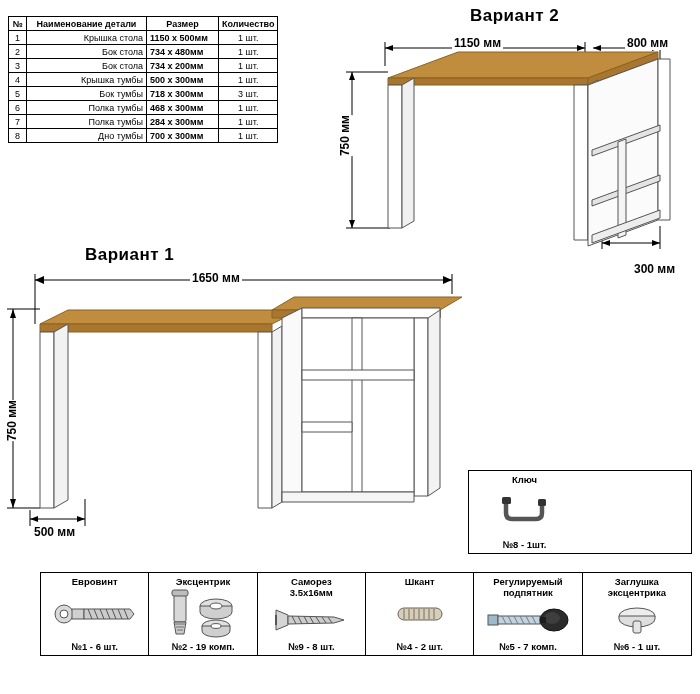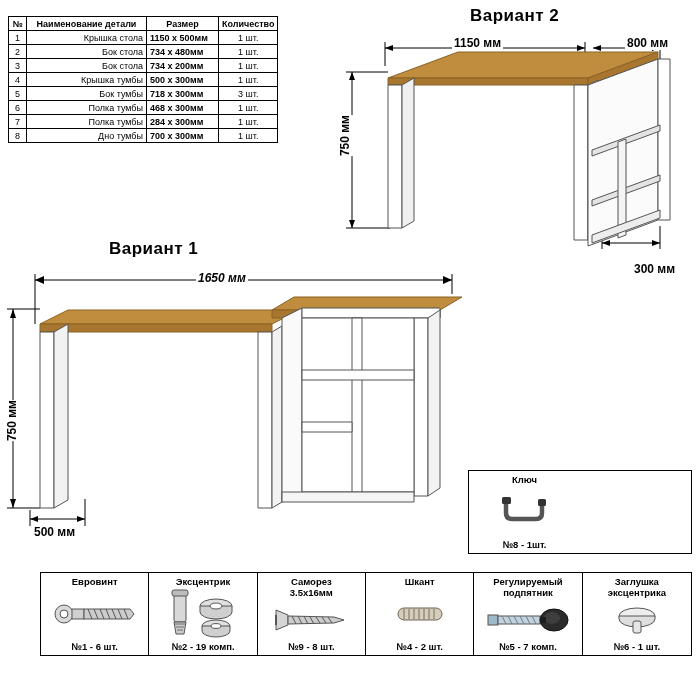--- a/index.html
+++ b/index.html
@@ -37,21 +37,21 @@
   #parts-table td.size { text-align: left; width: 72px; font-weight: bold; }
   #parts-table td.qty  { text-align: center; width: 58px; }
 
   
   .variant-title {
     font-size: 17px;
     font-weight: bold;
     letter-spacing: .5px;
   }
   #variant2-title { left: 470px; top: 6px; }
-  #variant1-title { left: 85px; top: 239px; margin-left: 24px; }
+  #variant1-title { left: 85px; top: 245px; }
 
   
   .dim-label {
     font-size: 12px;
     font-weight: bold;
     background: #fff;
     padding: 0 2px;
   }
   .dim-label.vert {
     writing-mode: vertical-rl;
@@ -288,21 +288,21 @@
     <polygon points="352,54 362,54 362,228 352,228" fill="#ffffff" stroke="#555" stroke-width="1"></polygon>
 
     <polygon points="302,106 414,106 414,116 302,116" fill="#ffffff" stroke="#555" stroke-width="1"></polygon>
 
     <polygon points="302,158 352,158 352,168 302,168" fill="#ffffff" stroke="#555" stroke-width="1"></polygon>
 
     <polygon points="282,228 414,228 414,238 282,238" fill="#f5f5f5" stroke="#555" stroke-width="1"></polygon>
   </g>
 </svg>
 
-<div class="abs dim-label" style="left:196px; top:271px;font-style:italic;">1650 мм</div>
+<div class="abs dim-label" style="left:190px; top:271px;">1650 мм</div>
 <div class="abs dim-label vert" style="left:3px; top:400px;">750 мм</div>
 <div class="abs dim-label" style="left:32px; top:525px;">500 мм</div>
 
 <div class="hw-grid" id="hw-top">
   <div class="hw-cell">
     <div class="hw-name">Ключ</div>
     <div class="hw-icon">
       <svg width="58" height="34" viewBox="0 0 58 34">
         <path d="M10 6 L10 18 Q10 24 16 24 L40 24 Q46 24 46 18 L46 10" stroke="#555" stroke-width="4.5" fill="none" stroke-linecap="round"></path>
         <rect x="6" y="2" width="9" height="7" rx="1.5" fill="#333"></rect>

